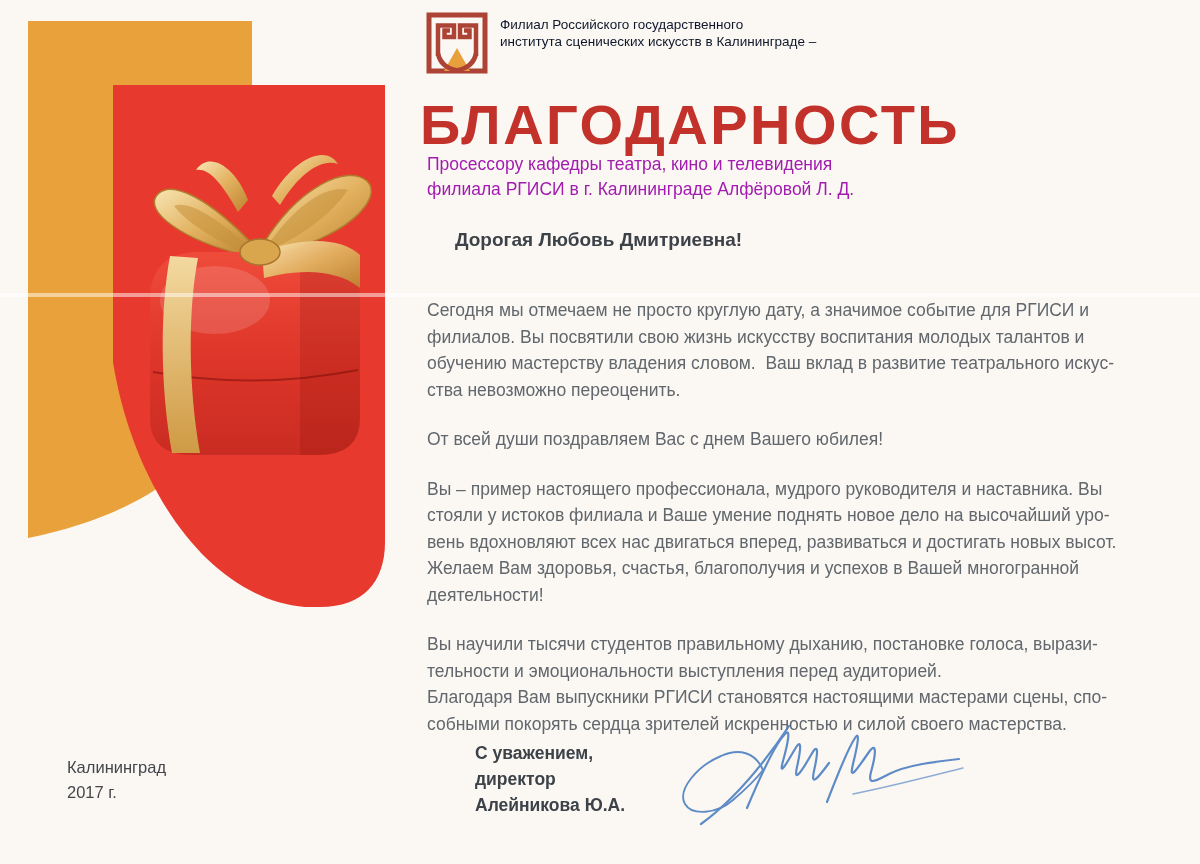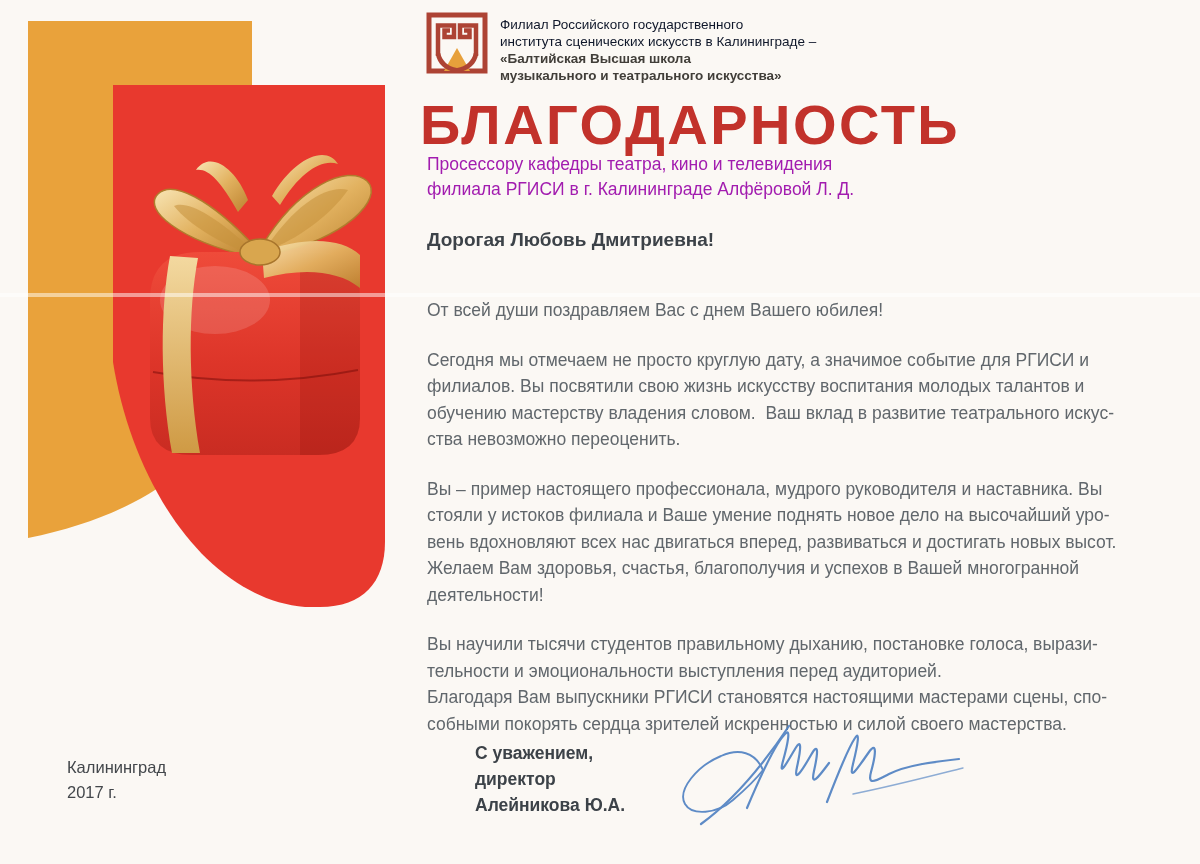--- a/index.html
+++ b/index.html
@@ -22,21 +22,21 @@
   .org-block { left:500px; top:16px; }
   .org-regular { font-size:13.5px; line-height:17px; color:#0f172a; white-space:pre-wrap; }
   .org-bold    { font-size:13.5px; line-height:17px; color:#413e39; font-weight:700; white-space:pre-wrap; }
 
   .title { left:420px; top:92px; font-size:56px; font-weight:800;
     color:#c2322b; letter-spacing:2.5px; white-space:nowrap; }
 
   
   .letter { left:427px; top:152px; width:772px; }
   .recipient { font-size:17.5px; line-height:25px; color:#a21caf; white-space:pre-wrap; margin-bottom:24px; }
-  .salutation { font-size:19px; line-height:27px; font-weight:700; color:#3c4248; margin-bottom:44px; }
+  .salutation { font-size:19px; line-height:27px; font-weight:700; color:#3c4248; margin-bottom:44px;margin-left:28px; }
   .paragraph { font-size:17.5px; line-height:26.5px; color:#61676c; white-space:pre-wrap; margin-bottom:23px; }
 
   .closing { left:427px; top:740px; font-size:17.5px; line-height:26px;
     font-weight:700; color:#3c4248; white-space:pre-wrap;margin-left:48px; }
 
   .place-block { left:40px; top:755px; font-size:16.5px; line-height:25px; color:#43474b;margin-left:27px; }
 
   .signature { left:645px; top:708px; width:330px; height:135px; }
 </style>
 </head>
@@ -97,35 +97,33 @@
   <path d="M33,38 L46,61 H20 Z" fill="#e7a03b"></path>
   <path d="M14,46 V15.5 H30 V27 H20.5 V20.5 H26" fill="none" stroke="#ad4334" stroke-width="4.5"></path>
   <path d="M52,46 V15.5 H36 V27 H45.5 V20.5 H40" fill="none" stroke="#ad4334" stroke-width="4.5"></path>
   <path d="M11.75,44 L16.25,43 C18,51 24,56.5 33,58 L33,62.5 C20.5,61 13.5,53.5 11.75,44 Z" fill="#ad4334"></path>
   <path d="M54.25,44 L49.75,43 C48,51 42,56.5 33,58 L33,62.5 C45.5,61 52.5,53.5 54.25,44 Z" fill="#ad4334"></path>
 </svg>
 
 <div class="abs org-block">
   <div class="org-regular">Филиал Российского государственного
 института сценических искусств в Калининграде –</div>
-  <div class="org-bold">«Балтийская Высшая школа
-музыкального и театрального искусства»</div>
 </div>
 
 <div class="abs title">БЛАГОДАРНОСТЬ</div>
 
 <div class="abs letter">
   <div class="recipient">Просессору кафедры театра, кино и телевидения
 филиала РГИСИ в г. Калининграде Алфёровой Л. Д.</div>
   <div class="salutation">Дорогая Любовь Дмитриевна!</div>
-  <div class="paragraph">От всей души поздравляем Вас с днем Вашего юбилея!</div>
   <div class="paragraph">Сегодня мы отмечаем не просто круглую дату, а значимое событие для РГИСИ и
 филиалов. Вы посвятили свою жизнь искусству воспитания молодых талантов и
 обучению мастерству владения словом.  Ваш вклад в развитие театрального искус-
 ства невозможно переоценить.</div>
+  <div class="paragraph">От всей души поздравляем Вас с днем Вашего юбилея!</div>
   <div class="paragraph">Вы – пример настоящего профессионала, мудрого руководителя и наставника. Вы
 стояли у истоков филиала и Ваше умение поднять новое дело на высочайший уро-
 вень вдохновляют всех нас двигаться вперед, развиваться и достигать новых высот.
 Желаем Вам здоровья, счастья, благополучия и успехов в Вашей многогранной
 деятельности!</div>
   <div class="paragraph">Вы научили тысячи студентов правильному дыханию, постановке голоса, вырази-
 тельности и эмоциональности выступления перед аудиторией.
 Благодаря Вам выпускники РГИСИ становятся настоящими мастерами сцены, спо-
 собными покорять сердца зрителей искренностью и силой своего мастерства.</div>
 </div>

